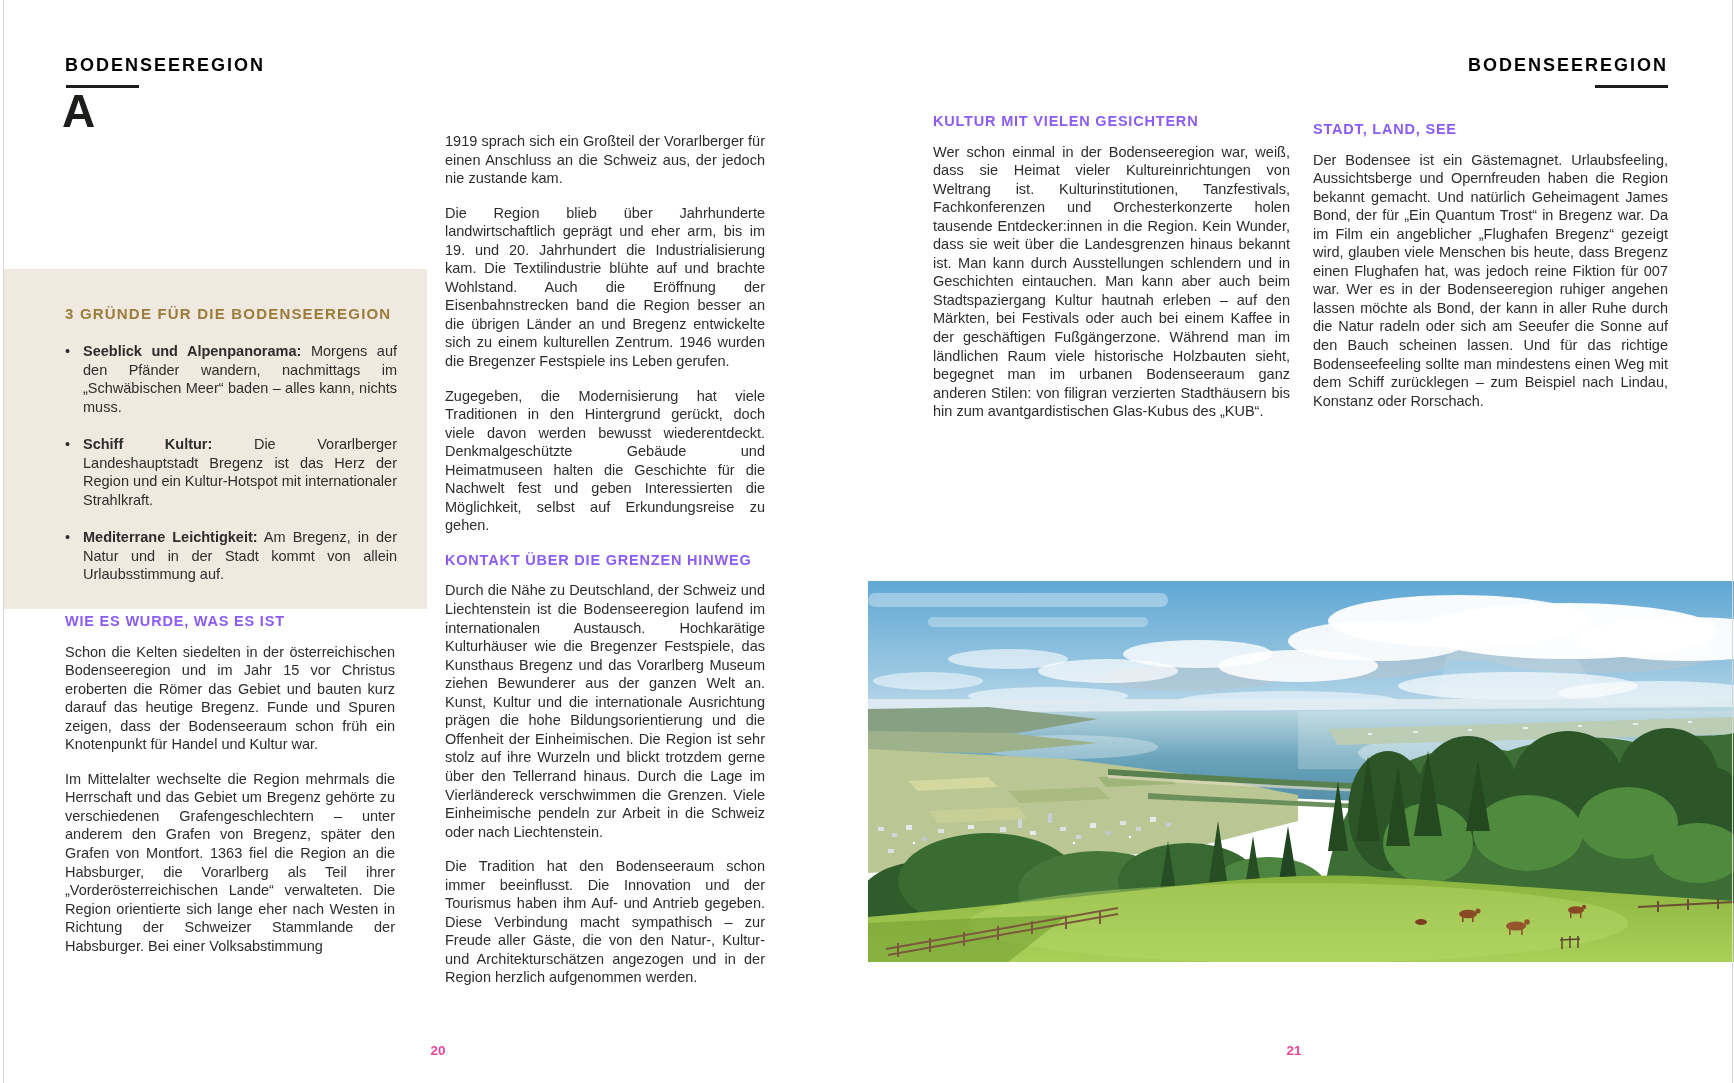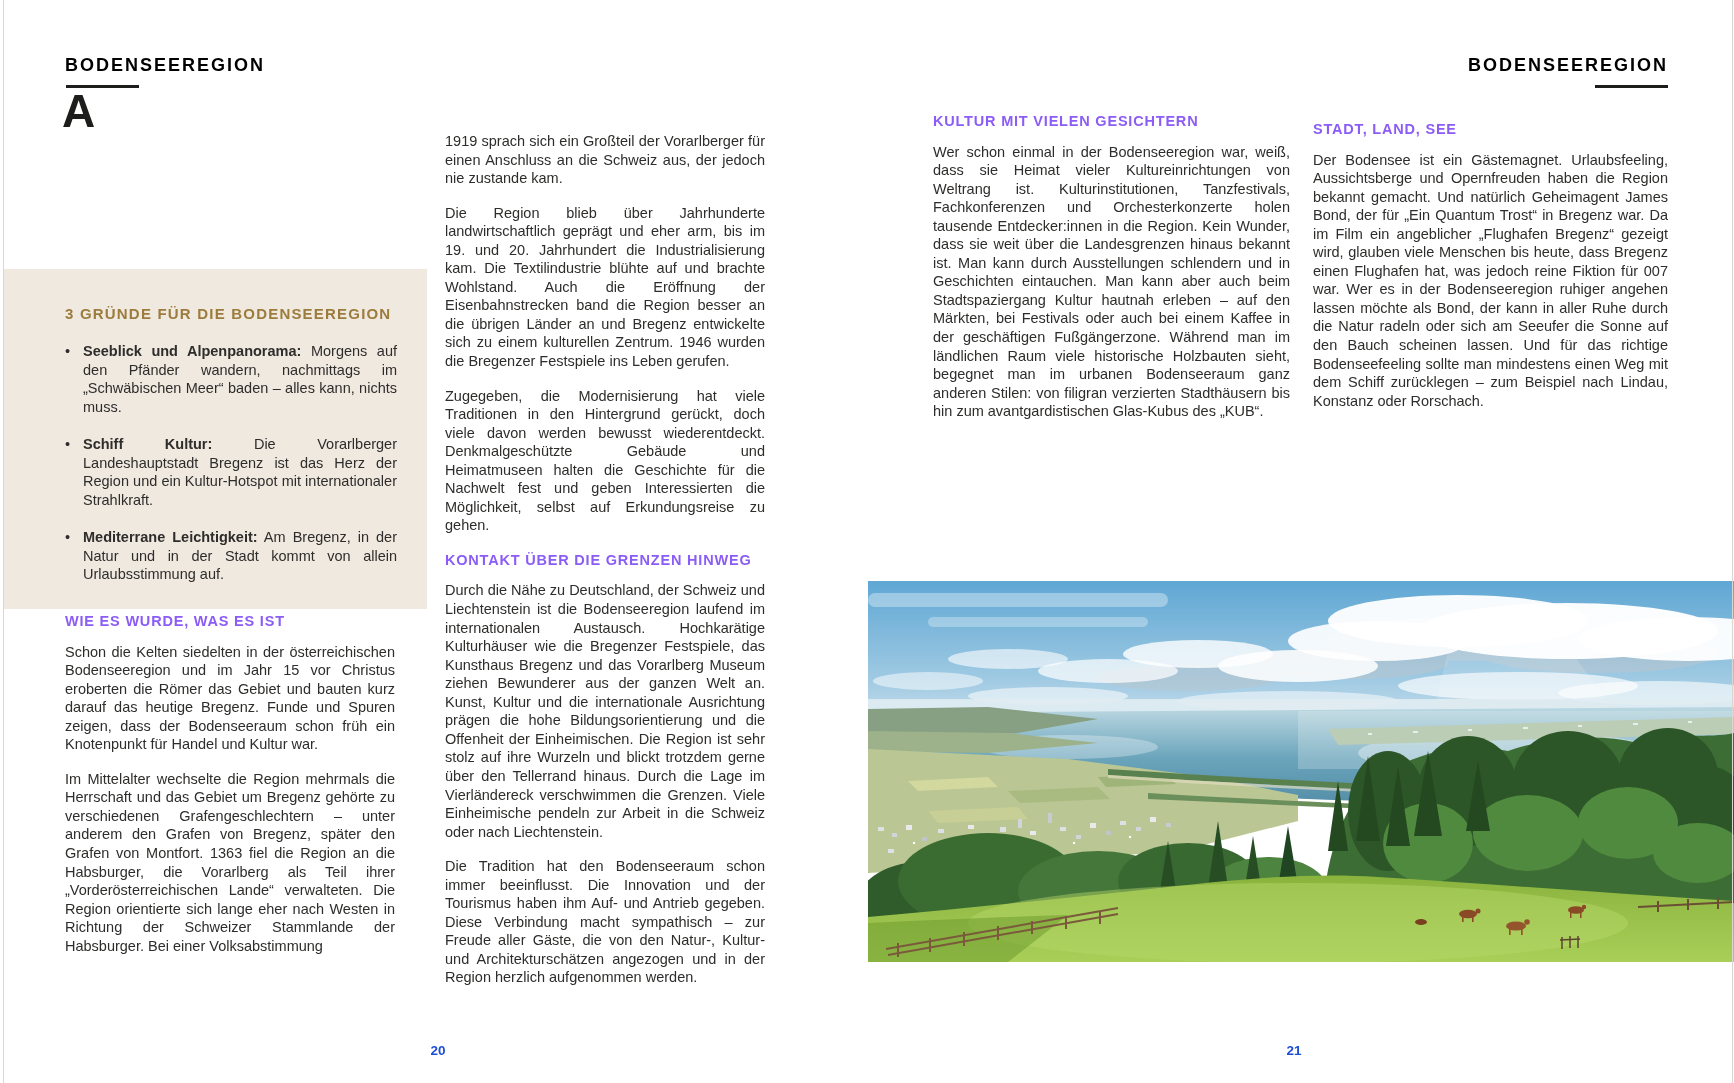--- a/index.html
+++ b/index.html
@@ -55,21 +55,21 @@
   #col3{left:933px; top:112px; width:357px;}
   #col4{left:1313px;top:120px; width:355px;}
 
   
   .photo{position:absolute; left:868px; top:581px; width:866px; height:381px; overflow:hidden;}
   .photo svg{display:block; width:100%; height:100%;}
 
   
   .pagenum{
     position:absolute; top:1043px; width:40px; text-align:center;
-    font-size:13.5px; font-weight:bold; color:#1d4ed8;
+    font-size:13.5px; font-weight:bold; color:#ec4899;
   }
   .pagenum-left{left:418px;}
   .pagenum-right{left:1274px;}
 </style>
 </head>
 <body>
 
 <div class="spread">
   <div class="page-edge edge-left"></div>
   <div class="page-edge edge-right"></div>

